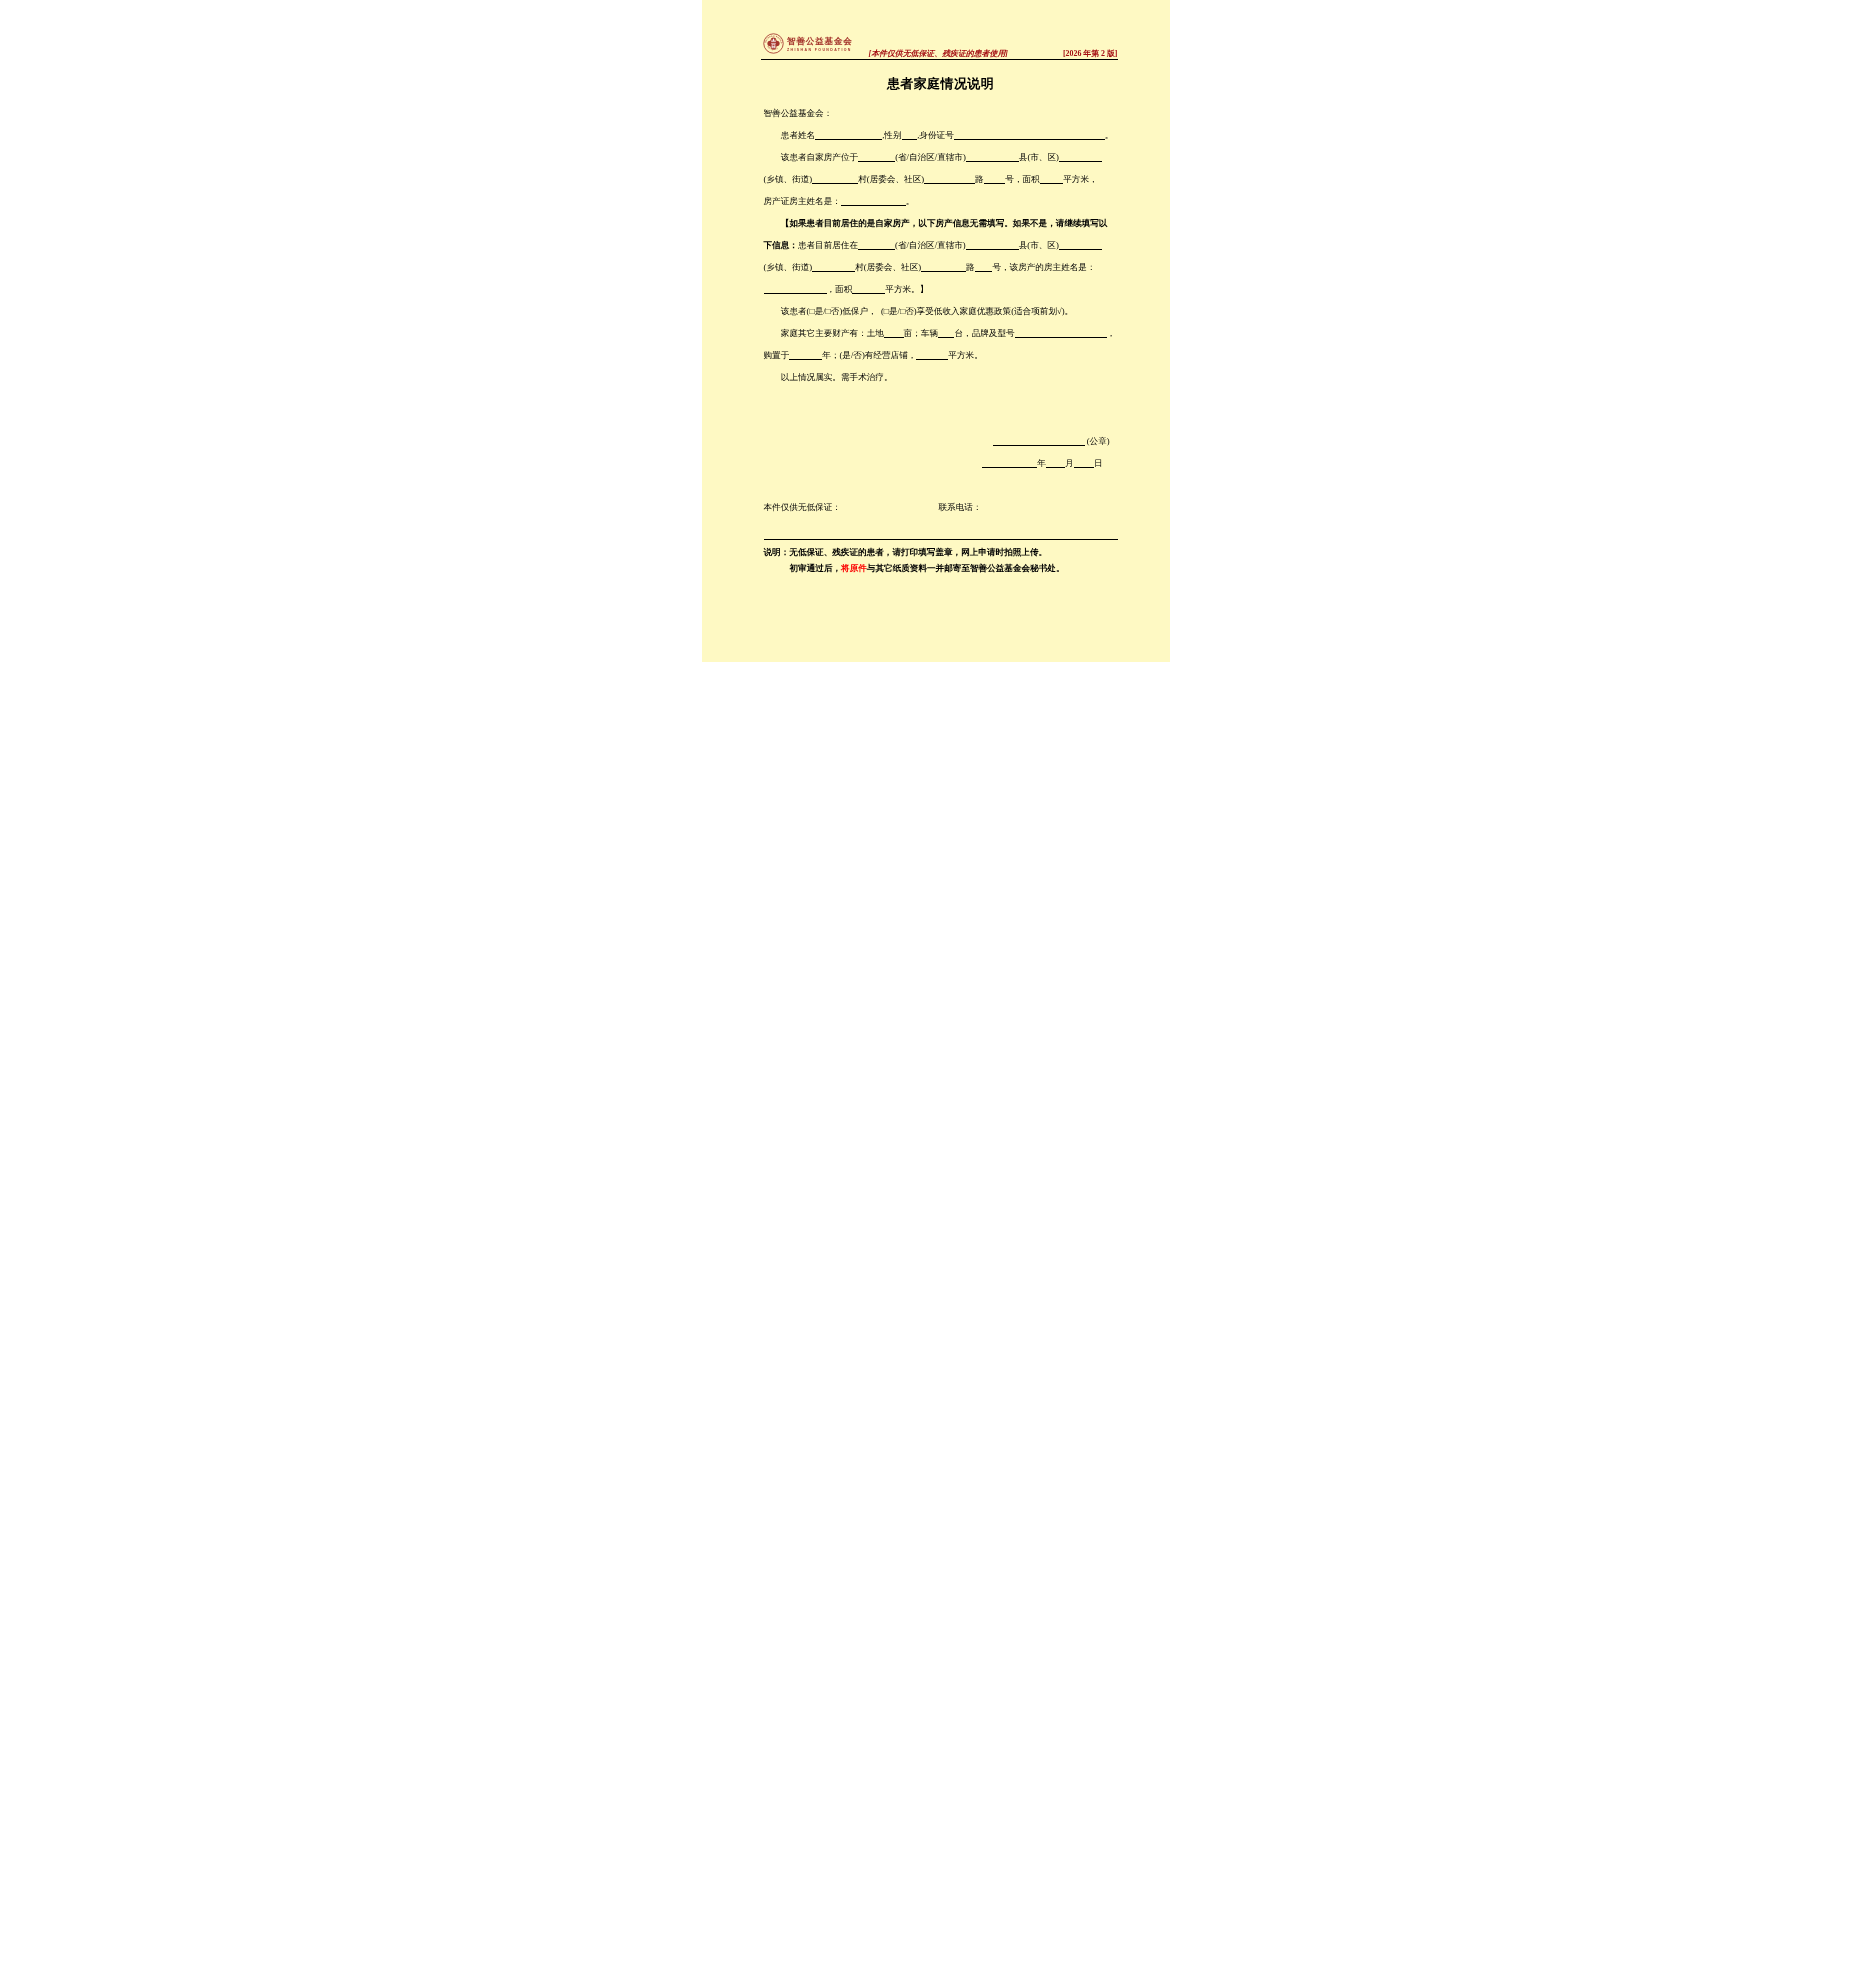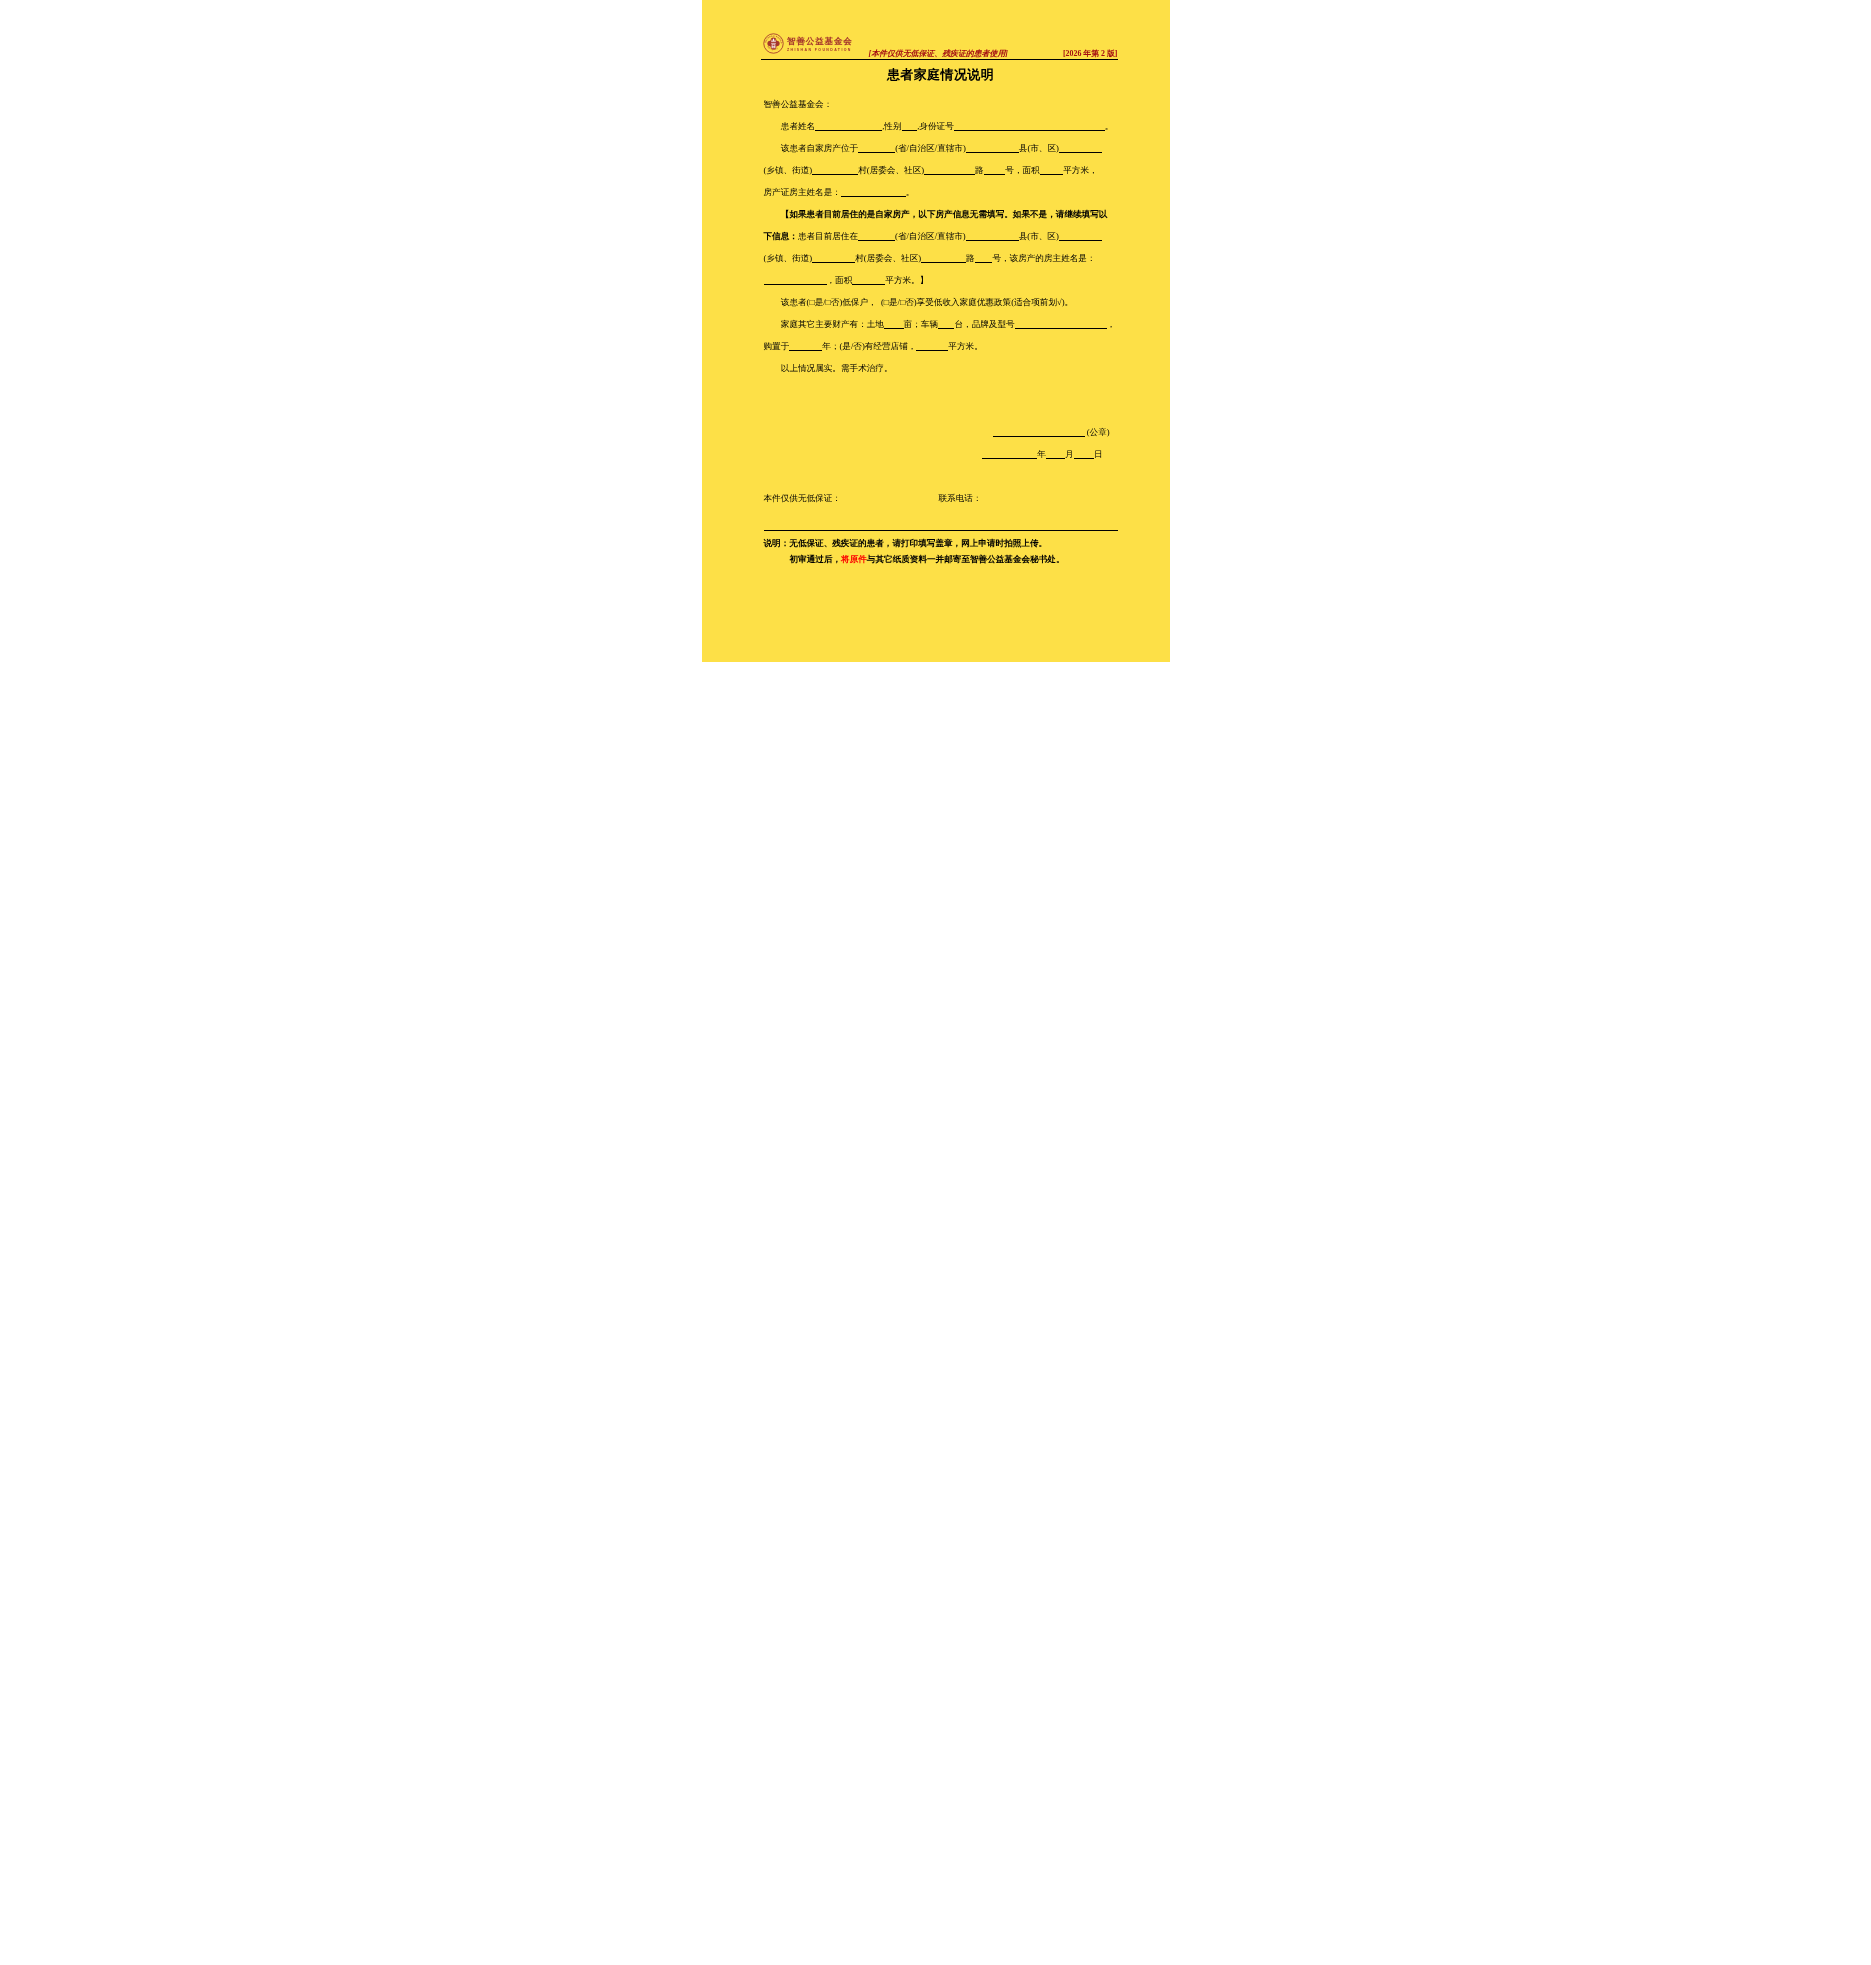--- a/index.html
+++ b/index.html
@@ -6,36 +6,36 @@
     --logo-red:#a5352c;
     --notice-red:#a40e13;
     --bright-red:#fb0000;
     --ink:#000000;
   }
   html,body{margin:0;padding:0;background:#ffffff;}
   .page{
     position:relative;
     width:468px;height:662px;
     margin:0 auto;
-    background:#fde047;
+    background:#fef9c3;
     font-family:"Liberation Serif","DejaVu Serif","DejaVu Sans",serif;
     color:var(--ink);
     overflow:hidden;
   }
   
   .logo{position:absolute;left:61px;top:33px;display:flex;align-items:flex-start;gap:3.5px;}
   .seal{width:21px;height:21px;flex:0 0 auto;}
   .logo-text{padding-top:3.5px;}
   .logo-cn{font-size:8.6px;font-weight:bold;color:var(--logo-red);letter-spacing:0.8px;line-height:9.4px;font-family:"Liberation Sans","DejaVu Sans",sans-serif;}
   .logo-en{font-size:3.5px;font-weight:bold;color:var(--logo-red);letter-spacing:1.4px;margin-top:1.6px;font-family:"Liberation Sans","DejaVu Sans",sans-serif;}
   .notice{position:absolute;left:167px;top:48px;font-size:7.9px;font-weight:bold;color:var(--notice-red);font-style:italic;}
   .version{position:absolute;right:52px;top:48px;font-size:7.9px;font-weight:bold;color:var(--notice-red);}
   .header-rule{position:absolute;left:59px;top:59px;width:357px;height:1.2px;background:#000;}
   
-  .content{position:absolute;left:62px;top:66px;width:354px;}
+  .content{position:absolute;left:62px;top:75px;width:354px;}
   h1.doc-title{margin:0 0 9.4px 0;text-align:center;font-size:13px;font-weight:bold;letter-spacing:0.4px;line-height:18px;}
   .para{margin:0;font-size:8.6px;line-height:22px;text-align:justify;}
   .para.indent{text-indent:17.3px;}
   .b{font-weight:bold;}
   .red{color:var(--bright-red);}
   .u{display:inline-block;height:5.5px;border-bottom:1px solid #000;margin-bottom:-1.2px;}
   
   .stamp-line{margin:42px 7.9px 0 0;font-size:8.6px;line-height:22px;text-align:right;}
   .date-line{margin:0 15px 0 0;font-size:8.6px;line-height:22px;text-align:right;}
   

